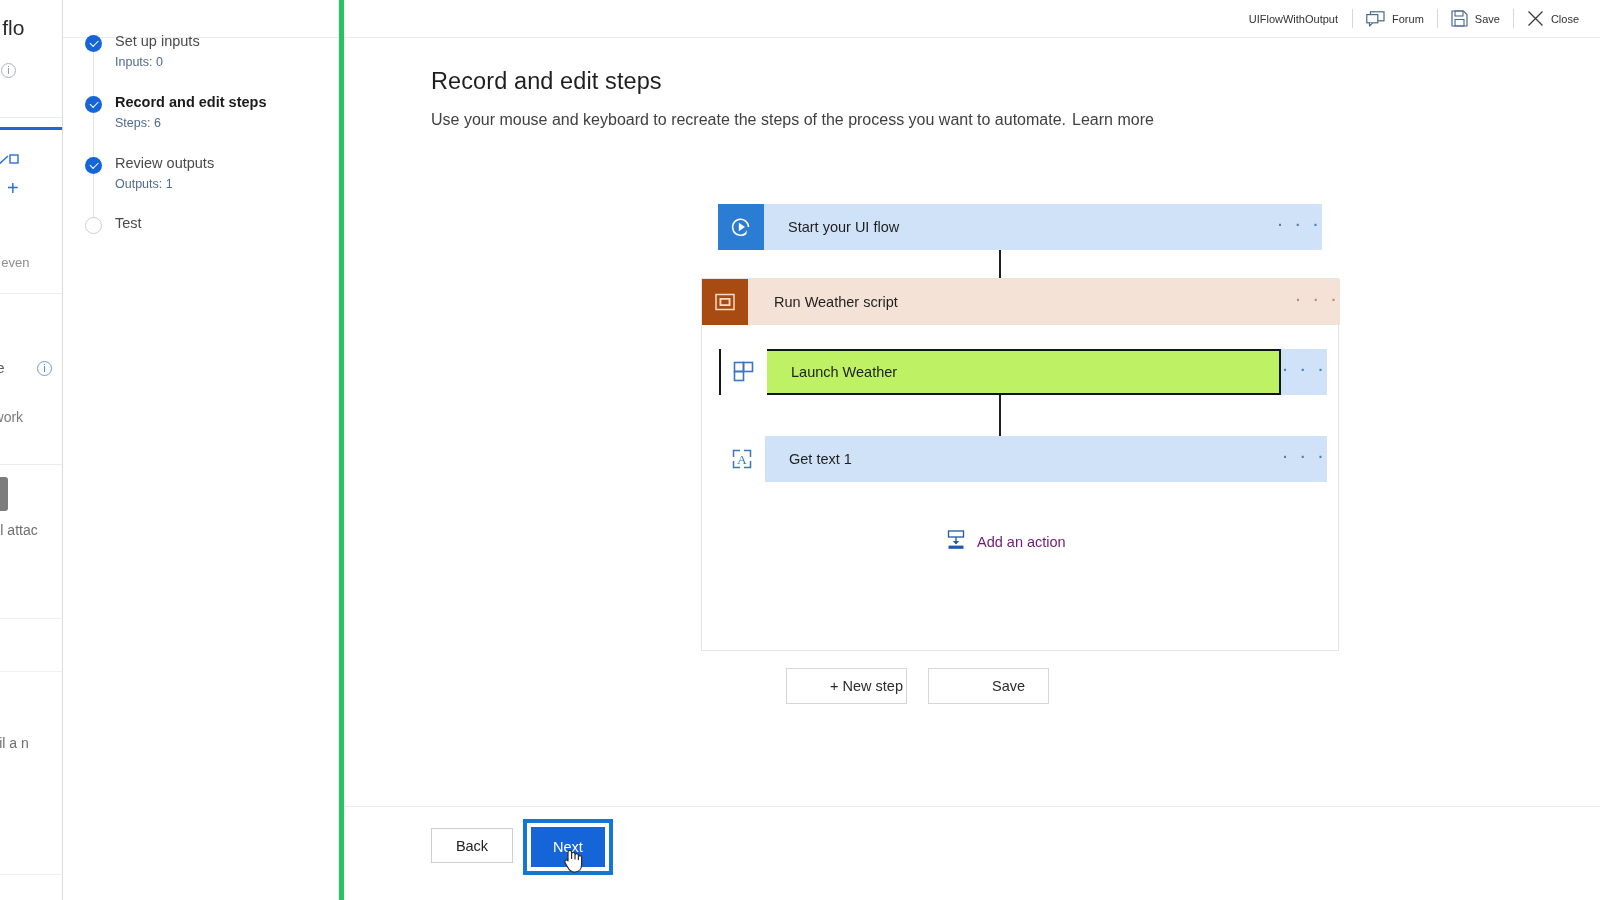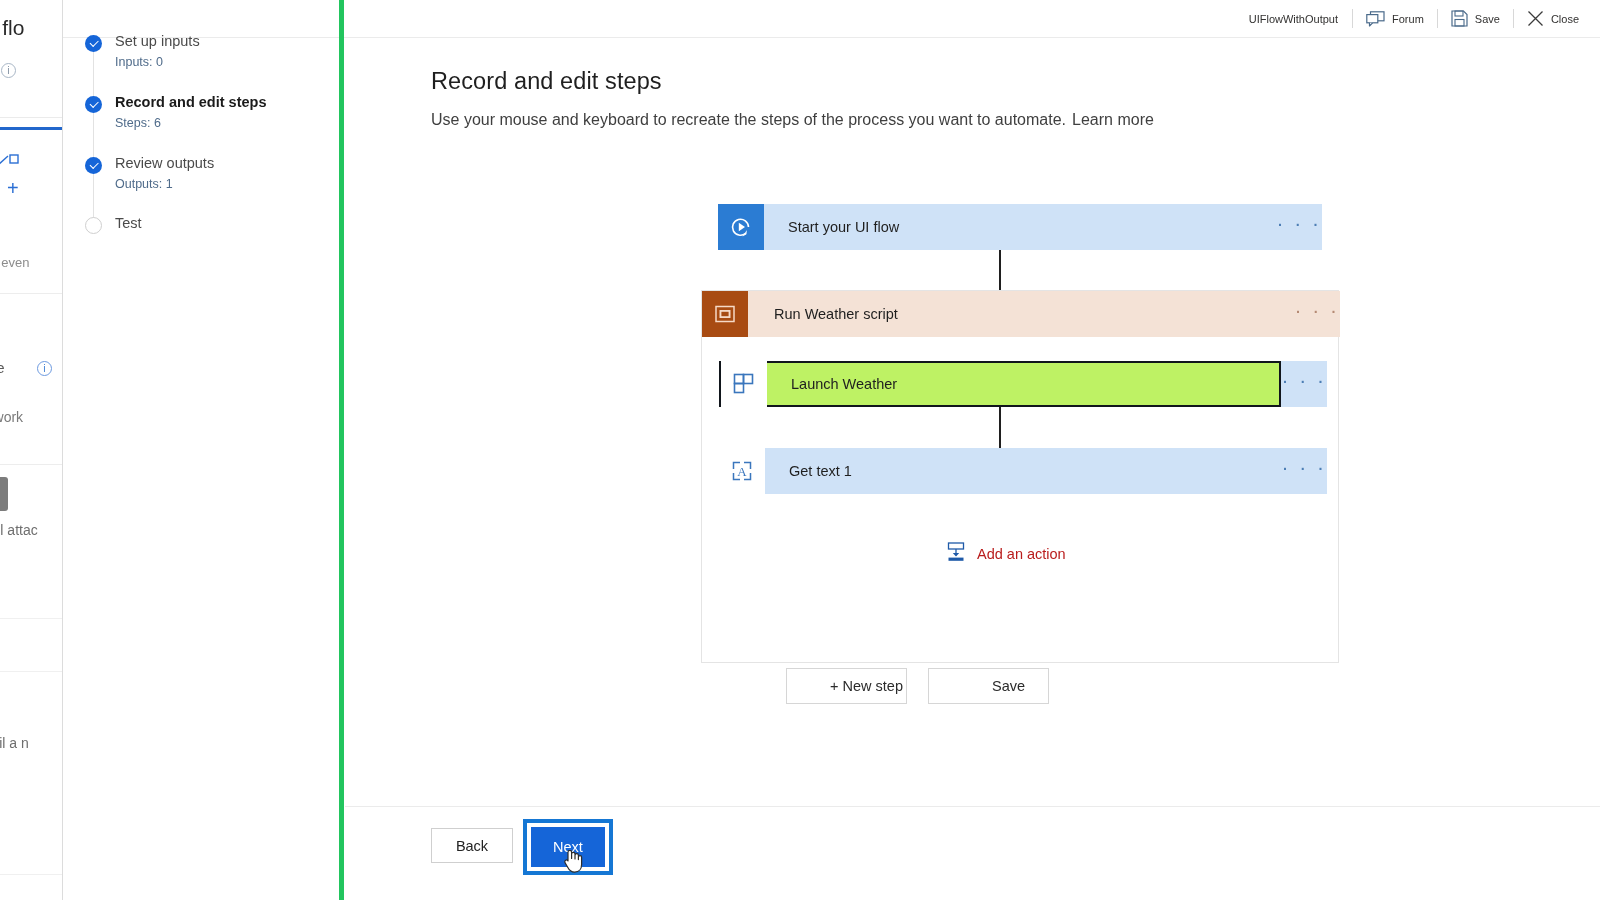--- a/index.html
+++ b/index.html
@@ -165,21 +165,21 @@
     font-size: 21px; letter-spacing: 2.5px; color: #4d7eb5; line-height: 0;
     padding-bottom: 9px;
   }
 
   
   #card-trigger { left: 373px; top: 144px; width: 604px; background: #cfe2f7; }
   #card-trigger .card-tile { background: #2b7cd3; }
 
   
   #scope-box {
-    position: absolute; left: 356px; top: 230px; width: 638px;
+    position: absolute; left: 356px; top: 218px; width: 638px;
     background: #ffffff; border: 1px solid #e4e4e4;
   }
   #card-scope { position: relative; left: 0; top: 0; width: 638px; background: #f4e2d6; }
   #card-scope .card-tile { background: #a84b12; }
   #card-scope .card-body { padding-left: 26px; }
   #card-scope .card-menu { color: #b58a74; }
 
   #scope-inner { position: relative; height: 325px; }
 
   
@@ -206,21 +206,21 @@
     border-left: 6px solid transparent; border-right: 6px solid transparent;
     border-top: 10px solid #1f1f1f;
   }
   #arrow-1 { left: 654px; top: 190px; height: 49px; }
   #arrow-2 { left: 297px; top: 70px; height: 50px; }
 
   
   #add-action {
     position: absolute; left: 243px; top: 205px;
     display: flex; align-items: center; gap: 10px;
-    font-size: 14.5px; color: #b91c1c;
+    font-size: 14.5px; color: #701a75;
   }
 
   
   #btn-row {
     position: absolute; left: 441px; top: 608px;
     display: flex; gap: 21px;
   }
   .ghost-btn {
     width: 121px; height: 36px;
     border: 1px solid #d6d6d6; background: #fff;

